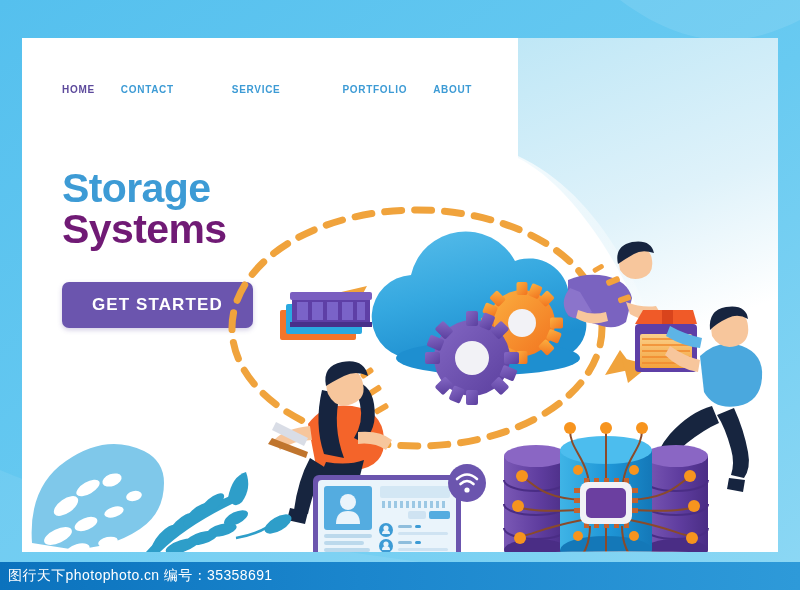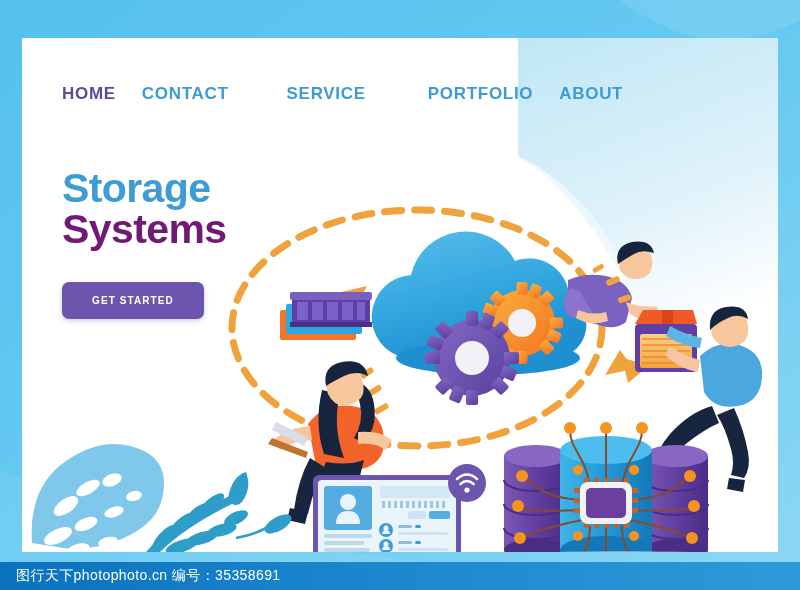--- a/index.html
+++ b/index.html
@@ -28,53 +28,53 @@
 
   
   .tr-panel { position:absolute; right:0; top:0; width:260px; height:330px; }
 
   
   #nav {
     position:absolute; left:40px; top:46px;
     display:flex; align-items:center; gap:0px;
   }
   #nav a {
-    font-size:17px; font-weight:bold; letter-spacing:.7px;
+    font-size:10px; font-weight:bold; letter-spacing:.7px;
     text-decoration:none; color:#3d9bd5; padding:0 26px 0 0;
     white-space:nowrap; display:inline-block;
   }
   #nav a.active { color:#5d4a9c; }
 
   
   #hero { position:absolute; left:40px; top:130px; width:300px; }
   #hero h1 {
     font-size:41px; line-height:.99; font-weight:bold;
     letter-spacing:-.6px;
   }
   #hero h1 .l1, #hero h1 .l2 { color:#3d9bd5; display:block; }
   #hero h1 .l3 { color:#701a75; display:block; }
 
   #cta {
     margin-top:33px; display:inline-block;
     background:#6b55ae; color:#fff; border:none; cursor:pointer;
     font-family:"Liberation Sans", sans-serif;
-    font-size:10px; font-weight:bold; letter-spacing:1.1px;
+    font-size:17px; font-weight:bold; letter-spacing:1.1px;
     padding:13px 30px; border-radius:7px;
     box-shadow:0 2px 5px rgba(80,60,150,.25);
   }
 
   
   #illus { position:absolute; left:0; top:0; width:756px; height:514px; }
 
   
   #watermark {
     position:absolute; left:0; top:562px; width:800px; height:28px;
     background:linear-gradient(90deg,#0b72bd 0%,#1b86cd 45%,#2e9ad9 100%);
     color:#ffffff; font-size:14px;
-    display:flex; align-items:center; padding-left:16px;
+    display:flex; align-items:center; padding-left:8px;
     letter-spacing:.4px;
   }
 </style>
 </head>
 <body>
 
 <div id="frame">
   <svg class="frame-wave" viewBox="0 0 800 562" preserveAspectRatio="none">
     <path d="M0,0 L800,0 L800,562 L0,562 Z" fill="url(#fg)"></path>
     <defs>

